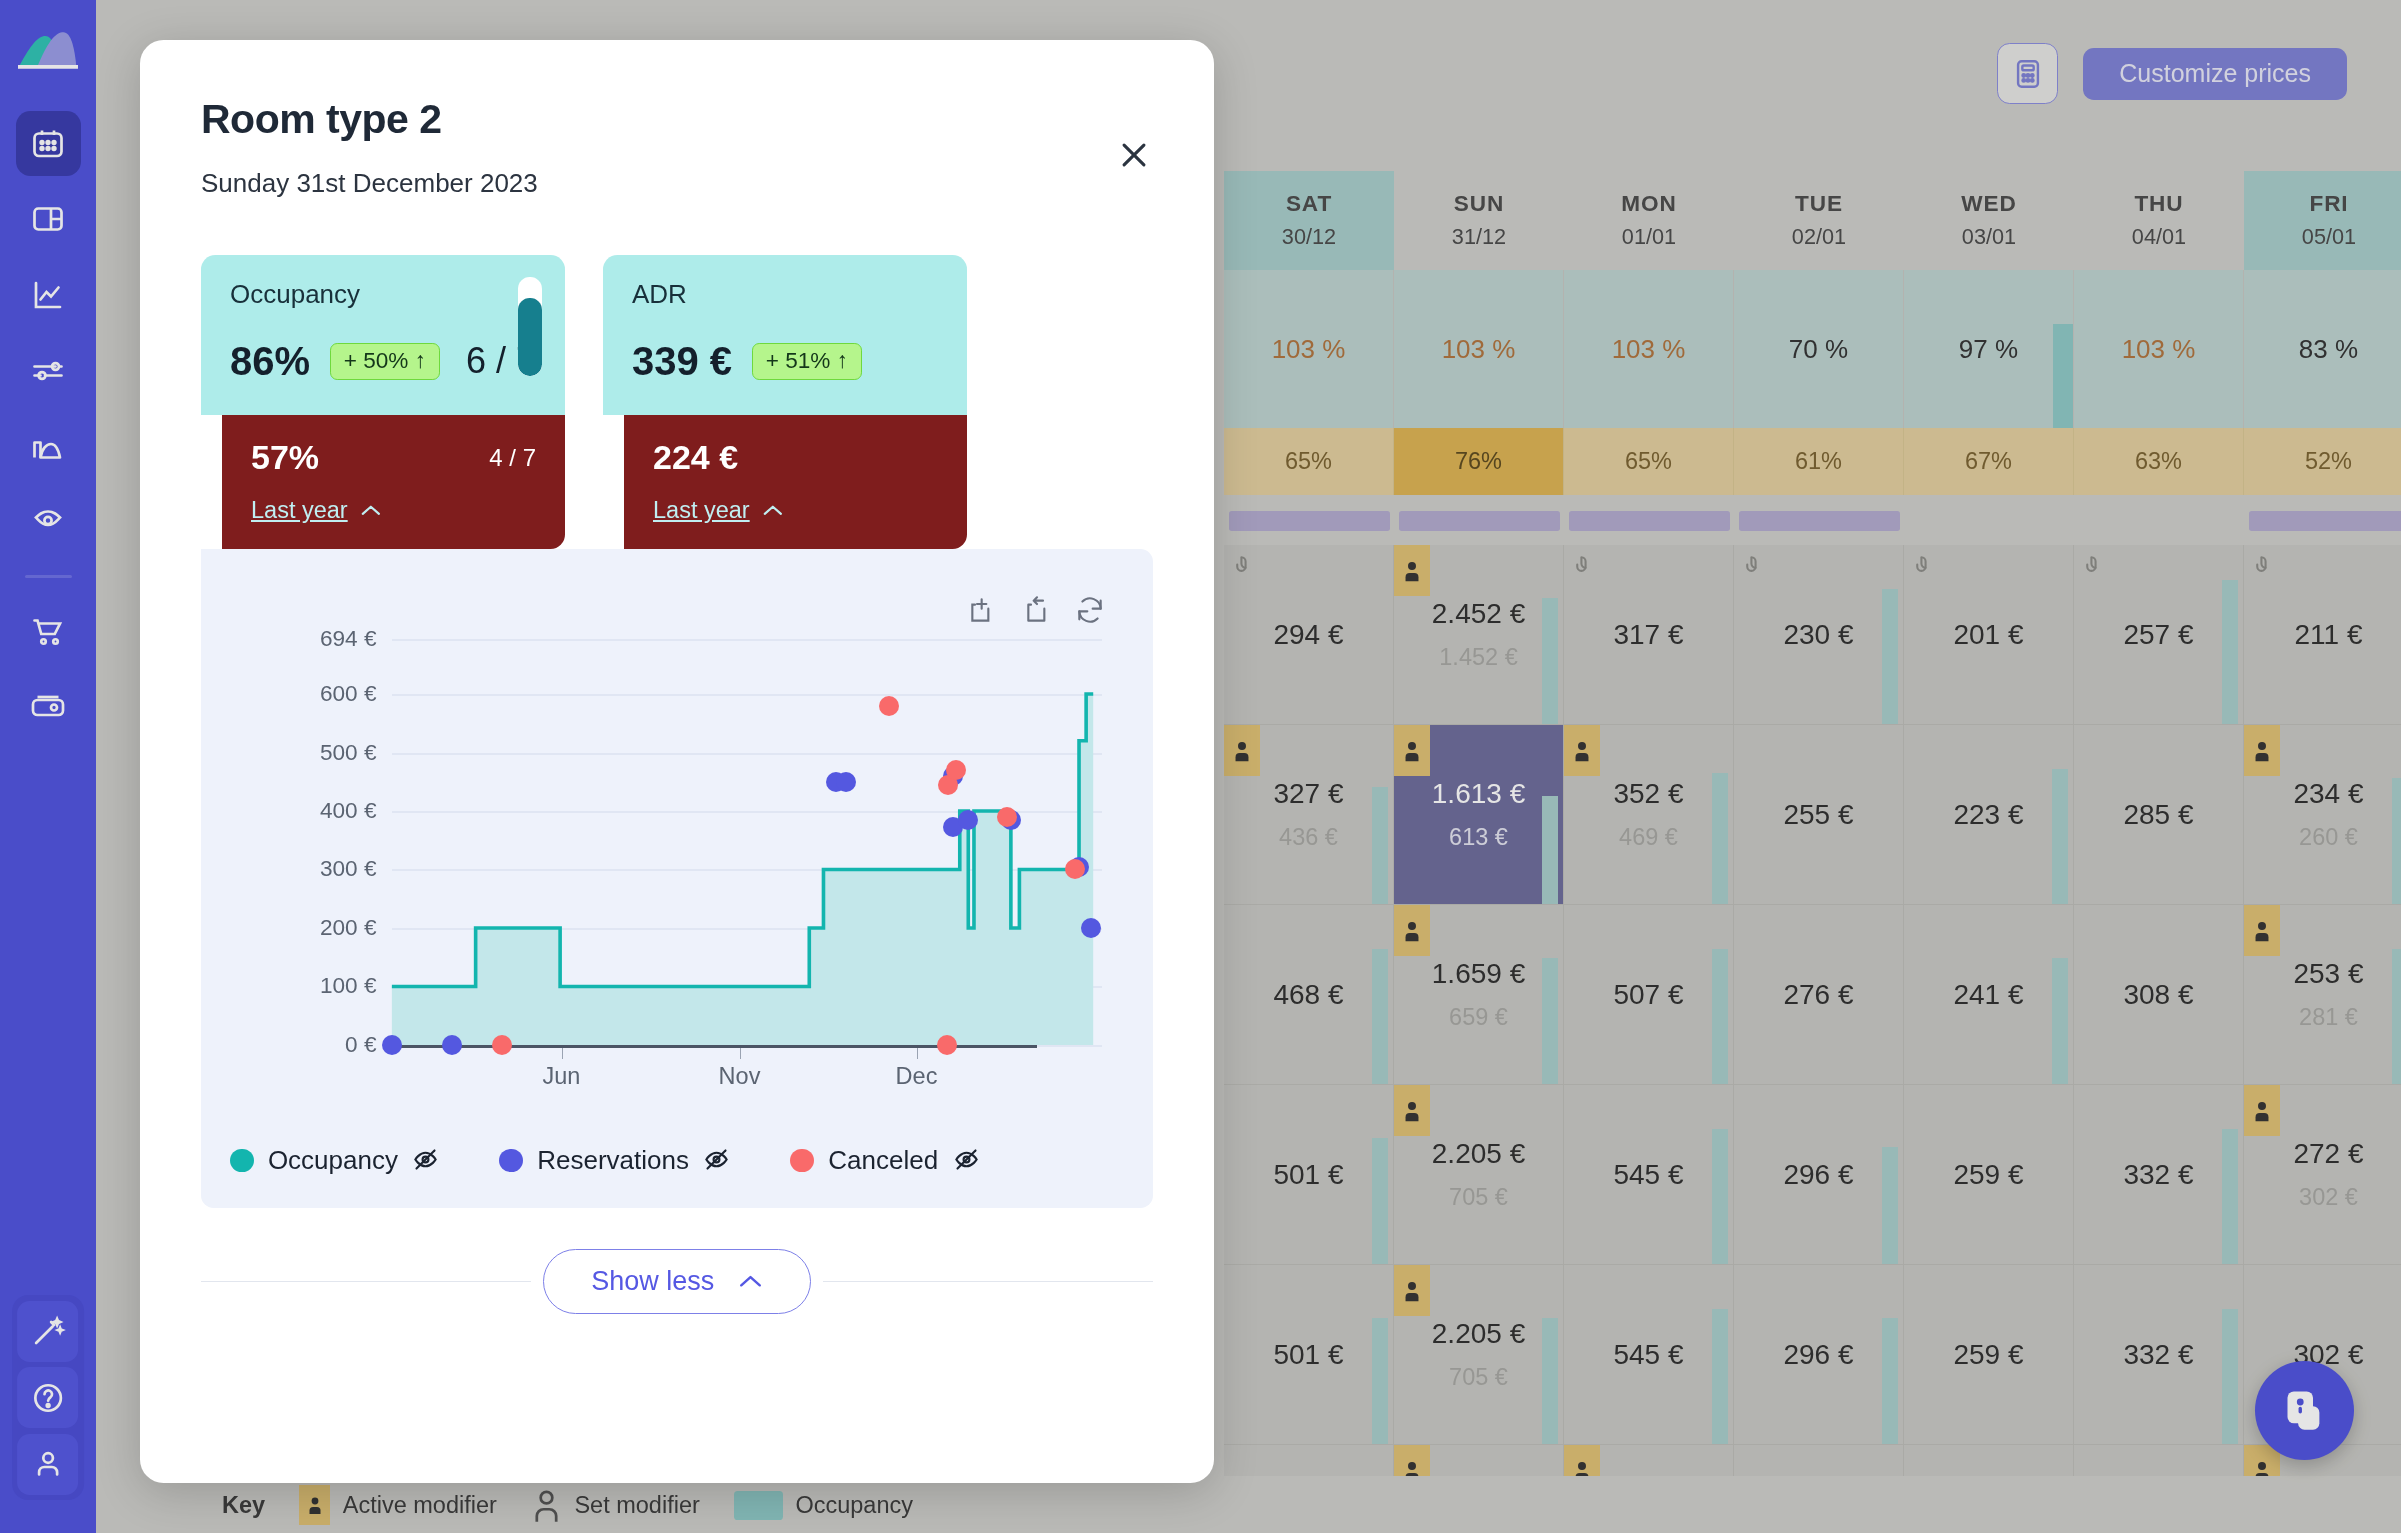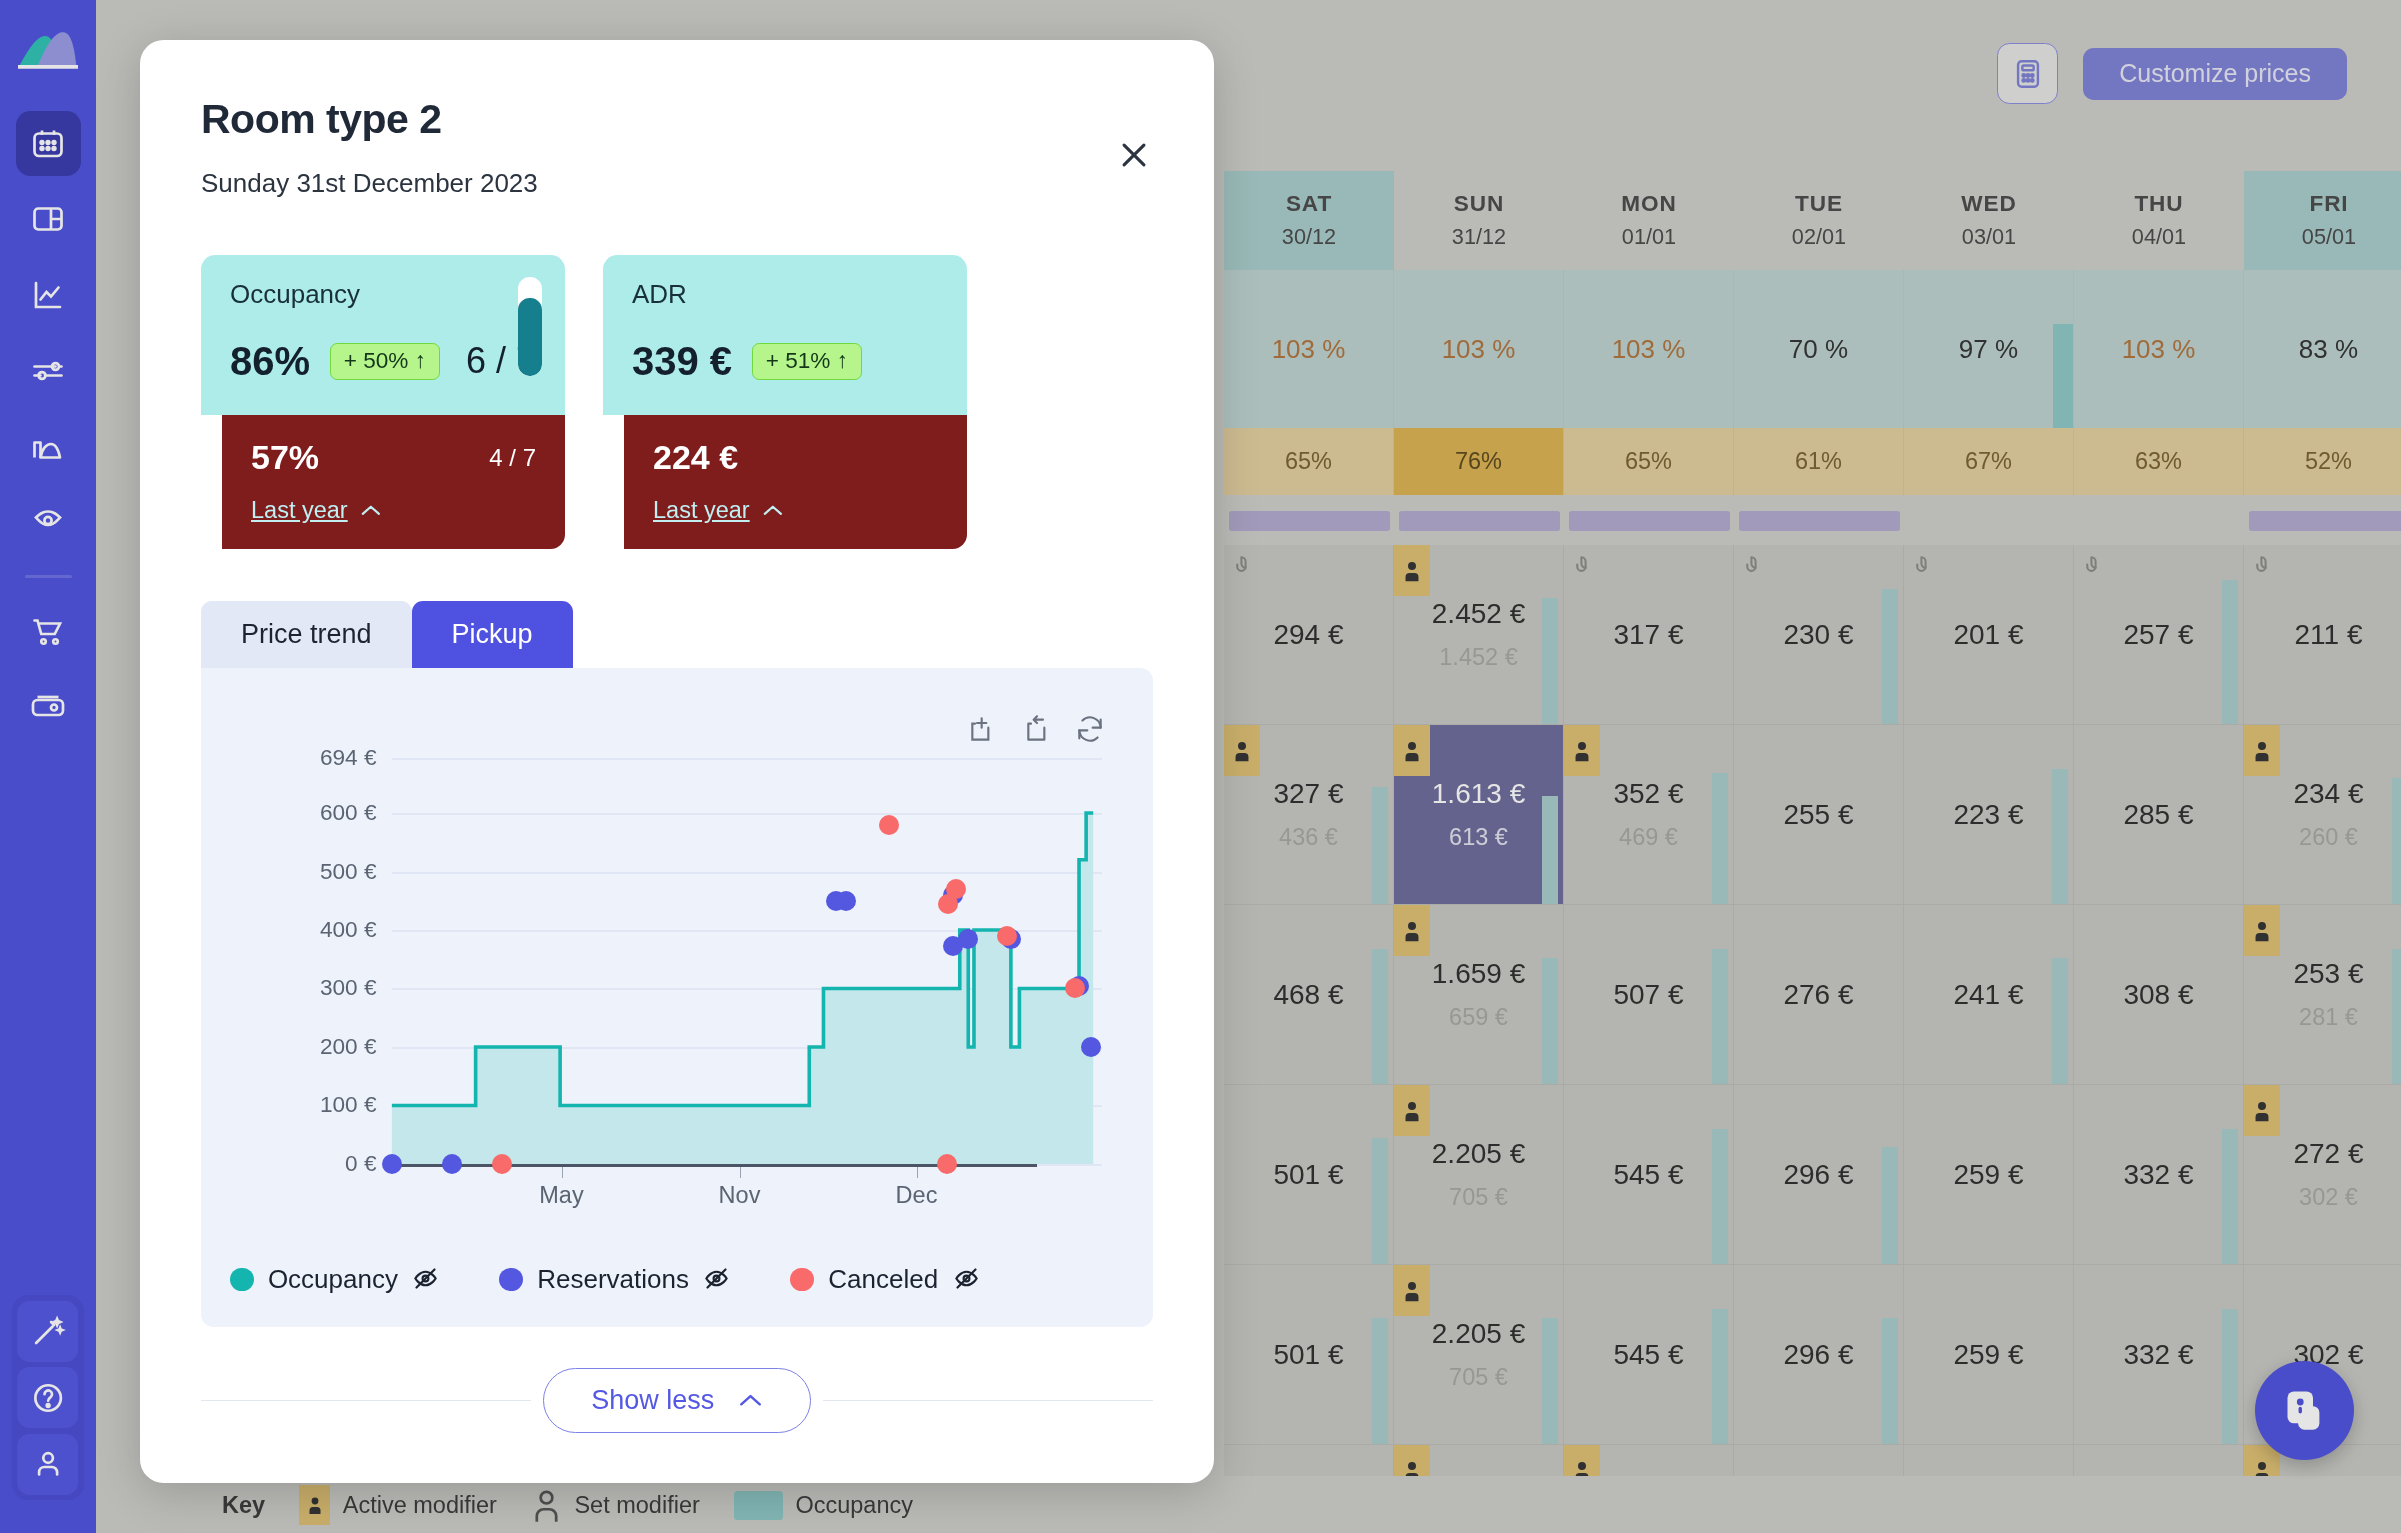--- a/index.html
+++ b/index.html
@@ -781,24 +781,20 @@
             <div class="card-bot-link">
               <span>Last year</span>
               <svg viewBox="0 0 24 14" fill="none" stroke="#c0eef1" stroke-width="2.4" stroke-linecap="round" stroke-linejoin="round">
                 <path d="M3 11l9-8 9 8"></path>
               </svg>
             </div>
           </div>
         </div>
       </div>
 
-    <div class="tabs" id="tabs">
-        <div class="tab">Price trend</div>
-        <div class="tab active">Pickup</div>
-      </div>
 
     <div class="chart-panel">
       <div class="chart-tools">
         <span>
           <svg viewBox="0 0 24 24" fill="none" stroke="#6b7280" stroke-width="1.6" stroke-linecap="round">
               <path d="M9 8H7v12h12v-9"></path>
               <path d="M14 4v7M10.5 7.5h7"></path>
             </svg>
         </span>
         <span>
@@ -826,21 +822,21 @@
           <div class="gridline" style="top: 239px;"></div>
           <div class="ylab" style="top: 239px; right: 750px;">300 €</div>
           <div class="gridline" style="top: 298px;"></div>
           <div class="ylab" style="top: 298px; right: 750px;">200 €</div>
           <div class="gridline" style="top: 356px;"></div>
           <div class="ylab" style="top: 356px; right: 750px;">100 €</div>
           <div class="gridline" style="top: 415px;"></div>
           <div class="ylab" style="top: 415px; right: 750px;">0 €</div>
           <div class="xaxis" style="top: 415px;"></div>
           <div class="xtick" style="left: 337px; top: 418px;"></div>
-          <div class="xlab" style="left: 337px; top: 433px;">May</div>
+          <div class="xlab" style="left: 337px; top: 433px;">Jun</div>
           <div class="xtick" style="left: 515px; top: 418px;"></div>
           <div class="xlab" style="left: 515px; top: 433px;">Nov</div>
           <div class="xtick" style="left: 692px; top: 418px;"></div>
           <div class="xlab" style="left: 692px; top: 433px;">Dec</div>
           <svg width="902" height="451" style="position: absolute; left: 0px; top: 0px;" viewBox="0 0 1000 500">
             <path d="M185 460 L185 395.1585014409222 L277.866 395.1585014409222 L277.866 330.31700288184436 L371.519 330.31700288184436 L371.519 395.1585014409222 L647.756 395.1585014409222 L647.756 330.31700288184436 L663.496 330.31700288184436 L663.496 265.4755043227666 L814.6 265.4755043227666 L814.6 200.63400576368878 L824.0440000000001 200.63400576368878 L824.0440000000001 330.31700288184436 L830.3399999999999 330.31700288184436 L830.3399999999999 200.63400576368878 L871.264 200.63400576368878 L871.264 330.31700288184436 L880.708 330.31700288184436 L880.708 265.4755043227666 L946.816 265.4755043227666 L946.816 122.82420749279538 L954.686 122.82420749279538 L954.686 70.95100864553314 L962.556 70.95100864553314 L962.556 460 Z" fill="#c3e7ea"></path>
             <path d="M185 395.1585014409222 L277.866 395.1585014409222 L277.866 330.31700288184436 L371.519 330.31700288184436 L371.519 395.1585014409222 L647.756 395.1585014409222 L647.756 330.31700288184436 L663.496 330.31700288184436 L663.496 265.4755043227666 L814.6 265.4755043227666 L814.6 200.63400576368878 L824.0440000000001 200.63400576368878 L824.0440000000001 330.31700288184436 L830.3399999999999 330.31700288184436 L830.3399999999999 200.63400576368878 L871.264 200.63400576368878 L871.264 330.31700288184436 L880.708 330.31700288184436 L880.708 265.4755043227666 L946.816 265.4755043227666 L946.816 122.82420749279538 L954.686 122.82420749279538 L954.686 70.95100864553314 L962.556 70.95100864553314 " fill="none" stroke="#13b5ae" stroke-width="4"></path>
           </svg>
           <div class="dot" style="left: 167px; top: 415px; background: rgb(84, 88, 224);"></div>
           <div class="dot" style="left: 227px; top: 415px; background: rgb(84, 88, 224);"></div>

